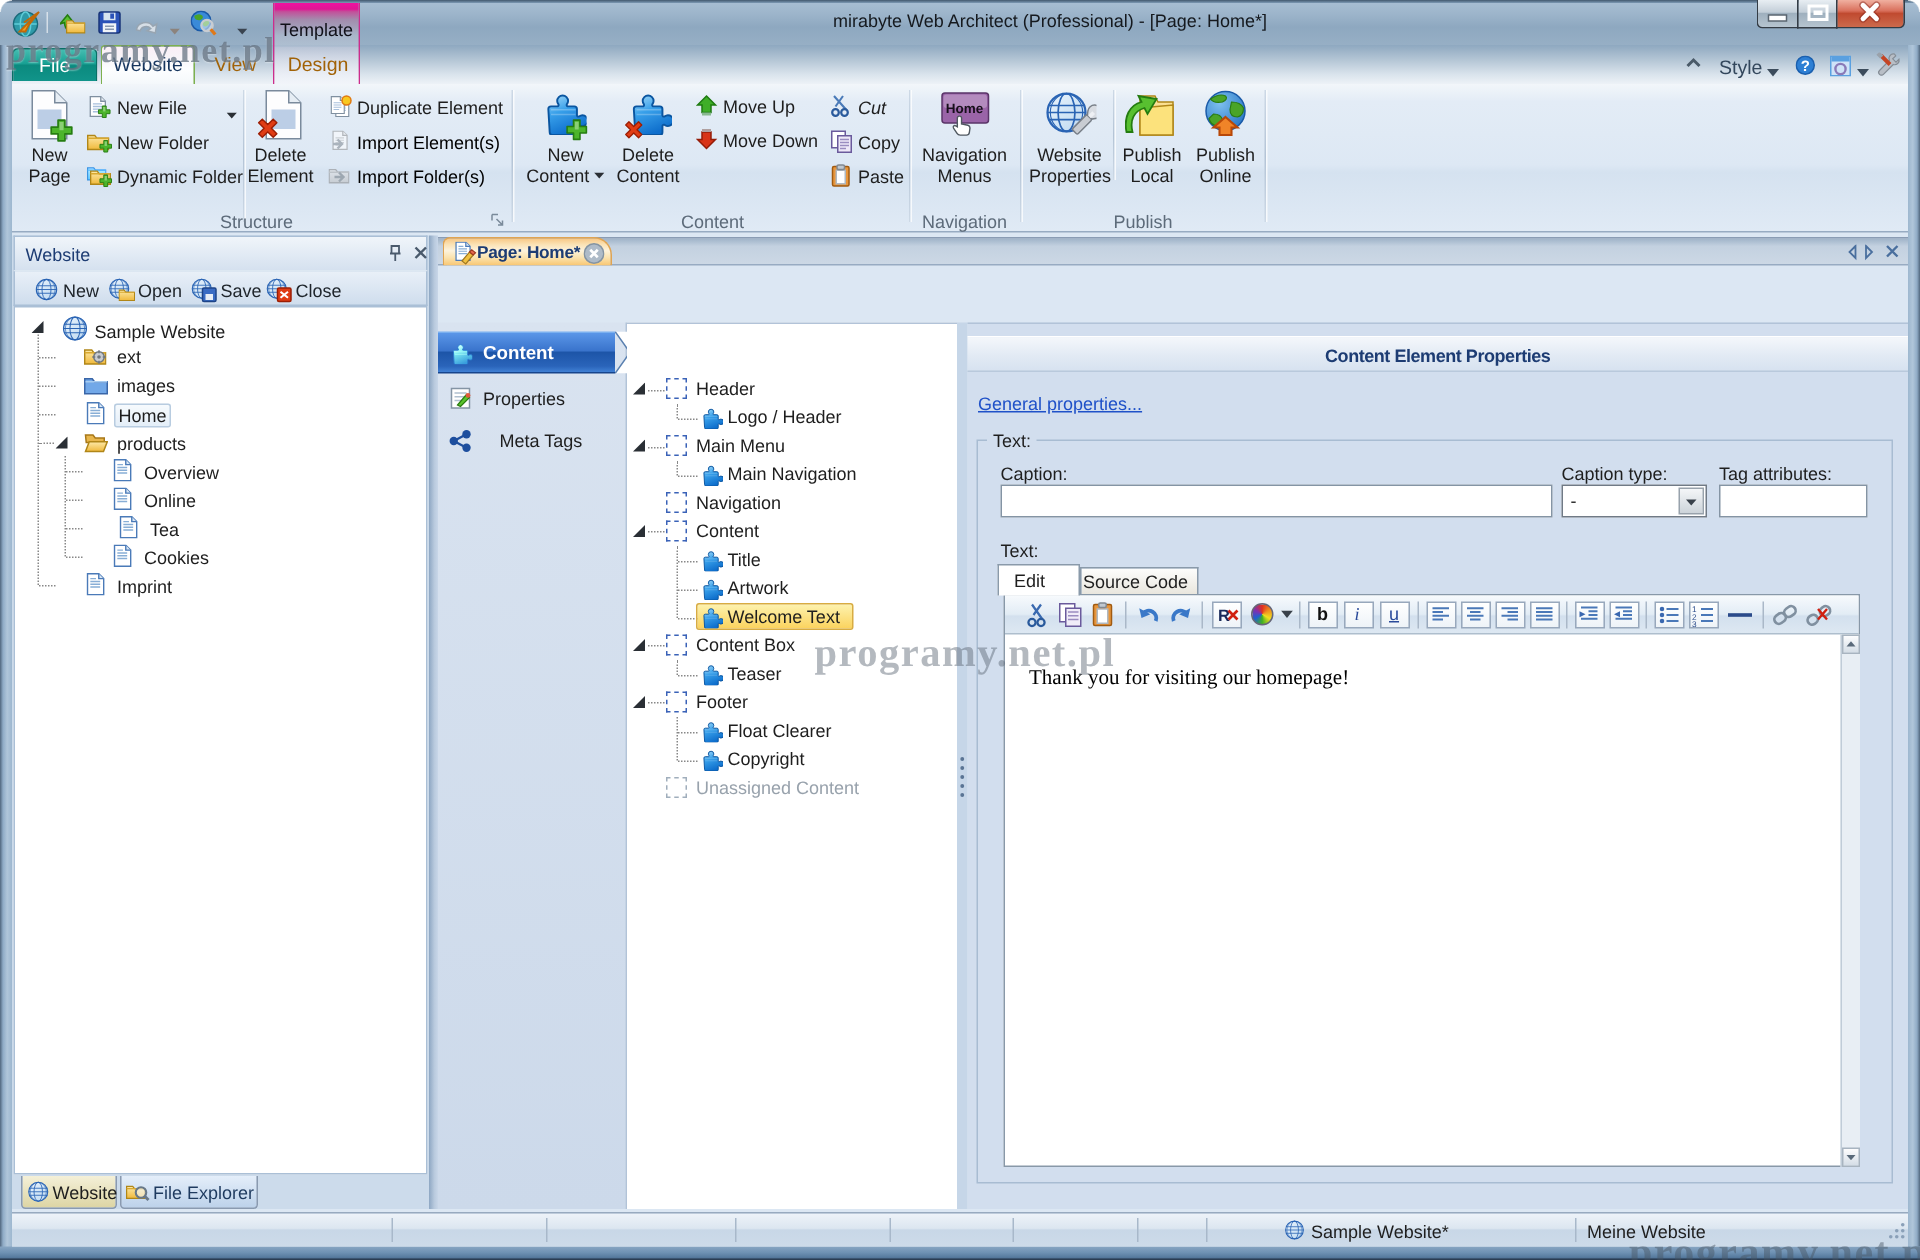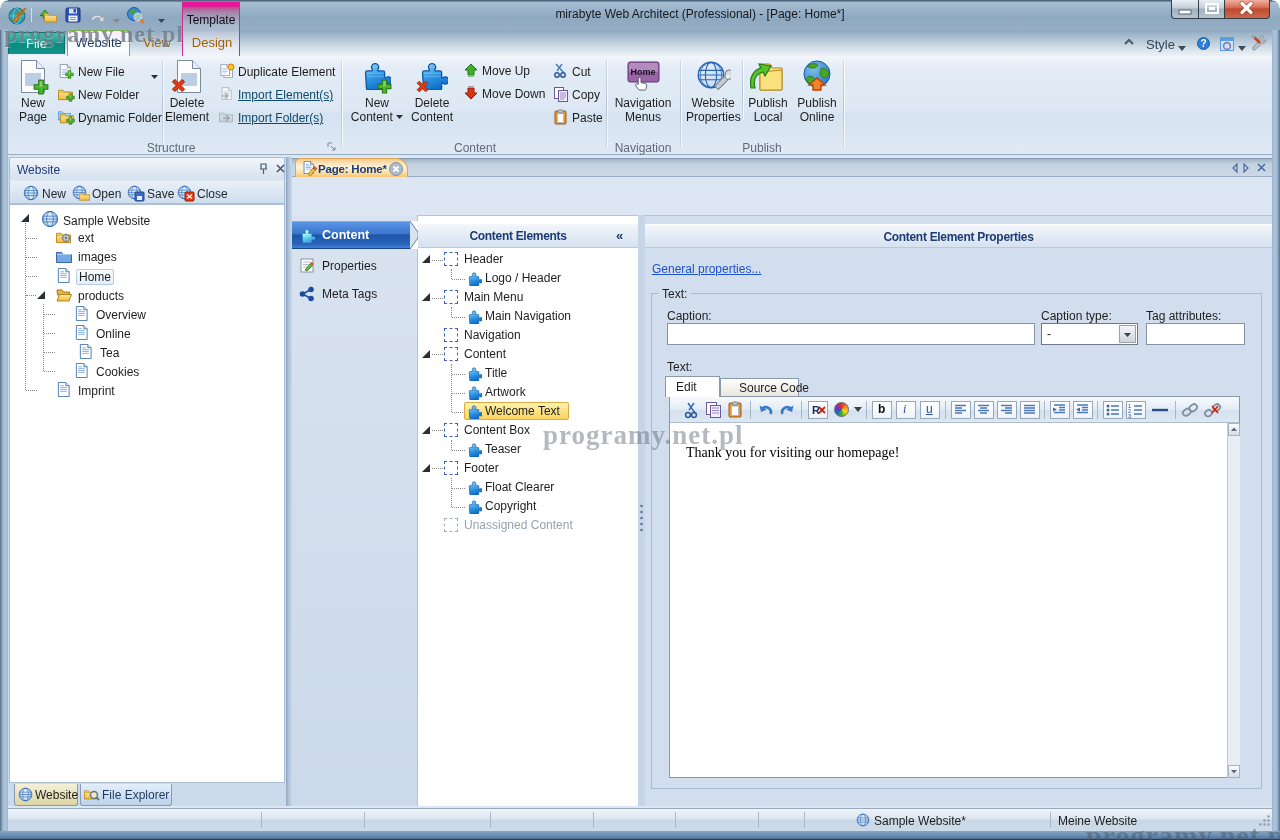--- a/index.html
+++ b/index.html
@@ -49,21 +49,21 @@
 
 .rctl { color:#33475c; }
 
 .rgroup-label { position:absolute; top:141px; height:13px; color:#5d6b7a; text-align:center; font-size:12px; }
 .rdiv { position:absolute; top:60px; height:88px; width:1px; background:linear-gradient(180deg,#cdd9e6,#b4c4d6 50%,#cdd9e6); }
 .rdiv::after { content:""; position:absolute; left:1px; top:0; width:1px; height:100%; background:rgba(255,255,255,0.75); }
 .bigbtn { position:absolute; top:60px; width:46px; height:74px; text-align:center; color:#1e1e1e; }
 .bigbtn .lbl { position:absolute; top:37px; width:100%; line-height:13.5px; }
 .smallrow { position:absolute; height:16px; line-height:16px; white-space:nowrap; }
 .smallrow svg, .smallrow .ic { vertical-align:-3px; margin-right:3px; }
-.gray { color:#0c4a6e;text-decoration:underline; }
+.gray { color:#000000; }
 
 .tbtn { position:absolute; top:4px; height:17px; line-height:17px; color:#1e242a; }
 .tbtn .ic { vertical-align:-4px; margin-right:2px; }
 
 .trow { position:absolute; height:19px; line-height:19px; white-space:nowrap; }
 .trow svg { vertical-align:-3px; }
 .tlbl { padding:0 2px; }
 .dsq { position:absolute; width:14px; height:14px; border:1px dashed #3a62b8; background:#fff; }
 .tsep { position:absolute; top:4px; width:1px; height:18px; background:#aab8c8; }
 .tbox { position:absolute; top:4px; height:18px; background:linear-gradient(180deg,#fff,#eef3f8); border:1px solid #98a8bc; line-height:15px; }
@@ -303,21 +303,21 @@
   <div class="lbl">Delete<br>Content</div>
 </div>
 <div class="smallrow" style="left:464px;top:63px;"><svg class="ic" width="15" height="15">
       <path d="M7 1 L13 7 H10 V12 H4 V7 H1 Z" fill="#3fae28" stroke="#1e7a10"></path>
       <rect x="4" y="12" width="6" height="2" fill="#88b890"></rect>
     </svg>Move Up</div>
 <div class="smallrow" style="left:464px;top:86px;"><svg class="ic" width="15" height="15">
       <path d="M7 13 L1 7 H4 V2 H10 V7 H13 Z" fill="#d83418" stroke="#941c08"></path>
       <rect x="4" y="0" width="6" height="2" fill="#b0a0a0"></rect>
     </svg>Move Down</div>
-<div class="smallrow" style="left:553px;top:63px;"><svg class="ic" width="16" height="16">
+<div class="smallrow" style="left:553px;top:63px;font-style:italic;"><svg class="ic" width="16" height="16">
       <path d="M3 1 L11 10 M9 1 L4 8" stroke="#4a7ab8" stroke-width="1.4" fill="none"></path>
       <circle cx="4" cy="12" r="2.2" fill="none" stroke="#2a5a9c" stroke-width="1.5"></circle>
       <circle cx="10" cy="12" r="2.2" fill="none" stroke="#2a5a9c" stroke-width="1.5"></circle>
     </svg>Cut</div>
 <div class="smallrow" style="left:553px;top:86px;"><svg class="ic" width="16" height="16">
       <rect x="1.5" y="1.5" width="9" height="11" fill="#fff" stroke="#6a5a9c"></rect>
       <rect x="5.5" y="4.5" width="9" height="11" fill="#eee8f8" stroke="#6a5a9c"></rect>
       <path d="M7 7 h6 M7 9 h6 M7 11 h6 M7 13 h4" stroke="#9a8cc0"></path>
     </svg>Copy</div>
 <div class="smallrow" style="left:553px;top:109px;"><svg class="ic" width="16" height="16">
@@ -509,27 +509,23 @@
         <path d="M5 12 L11 5 L13 7 L7 13 Z" fill="#5ac42c" stroke="#2a7c10" stroke-width="0.8"></path>
         <circle cx="12" cy="5.6" r="1.6" fill="#e05a3c"></circle>
       </svg>
     <span class="abs" style="left:30px;top:44px;">Properties</span>
     <svg class="abs" style="left:7px;top:71px;" width="16" height="16">
         <circle cx="3.5" cy="8" r="2.8" fill="#1d4e9e"></circle>
         <circle cx="12" cy="3.5" r="2.8" fill="#1d4e9e"></circle>
         <circle cx="12" cy="12.5" r="2.8" fill="#1d4e9e"></circle>
         <path d="M3.5 8 L12 3.5 M3.5 8 L12 12.5" stroke="#1d4e9e" stroke-width="1.6"></path>
       </svg>
-    <span class="abs" style="left:30px;top:72px;">Meta Tags</span>
+    <span class="abs" style="left:41px;top:72px;">Meta Tags</span>
   </div>
   <div class="abs" id="elems" style="left:126px;top:57px;width:220px;height:591px;background:#fff;border-top:1px solid #b2c3d8;">
-    <div class="abs" style="left:0;top:8px;width:220px;height:24px;background:linear-gradient(180deg,#f4f7fb 0%,#e2eaf4 55%,#d7e2f0 100%);border-bottom:1px solid #b9c9dc;">
-      <span class="abs bold navy" style="left:0;top:5px;width:200px;text-align:center;letter-spacing:-0.3px;">Content Elements</span>
-      <span class="abs bold navy" style="left:198px;top:4px;font-size:13px;">«</span>
-    </div>
     <div class="abs" style="left:33px;top:53px;width:1px;height:10px;border-left:1px dotted #888;"></div>
     <div class="abs" style="left:33px;top:91px;width:1px;height:10px;border-left:1px dotted #888;"></div>
     <div class="abs" style="left:33px;top:148px;width:1px;height:48px;border-left:1px dotted #888;"></div>
     <div class="abs" style="left:33px;top:224px;width:1px;height:10px;border-left:1px dotted #888;"></div>
     <div class="abs" style="left:33px;top:262px;width:1px;height:29px;border-left:1px dotted #888;"></div>
     <div class="abs" style="left:34px;top:63px;width:13px;height:1px;border-top:1px dotted #888;"></div>
     <div class="abs" style="left:34px;top:101px;width:13px;height:1px;border-top:1px dotted #888;"></div>
     <div class="abs" style="left:34px;top:158px;width:13px;height:1px;border-top:1px dotted #888;"></div>
     <div class="abs" style="left:34px;top:177px;width:13px;height:1px;border-top:1px dotted #888;"></div>
     <div class="abs" style="left:34px;top:196px;width:13px;height:1px;border-top:1px dotted #888;"></div>
@@ -631,21 +627,21 @@
             <path d="M4 7 L11 7 L7.5 11 Z" fill="#39414a"></path>
           </svg></div>
     </div>
     <span class="abs" style="left:501px;top:93px;">Tag attributes:</span>
     <div class="abs" style="left:501px;top:107px;width:99px;height:22px;background:#fff;border:1px solid #8494a4;"></div>
     <span class="abs" style="left:22px;top:144px;">Text:</span>
     <div class="abs" style="left:20px;top:160px;width:55px;height:21px;background:#fff;border:1px solid #8a9aaa;border-bottom:none;z-index:3;">
         <span class="abs" style="left:10px;top:3px;">Edit</span>
       </div>
     <div class="abs" style="left:75px;top:162px;width:79px;height:19px;background:linear-gradient(180deg,#fdfdfc,#e8e5dc);border:1px solid #8a9aaa;border-bottom:none;white-space:nowrap;">
-        <span class="abs" style="left:18px;top:2px;text-align:right;">Source&nbsp;Code</span>
+        <span class="abs" style="left:1px;top:2px;text-align:right;">Source&nbsp;Code</span>
       </div>
     <div class="abs" id="editorframe" style="left:24px;top:180px;width:571px;height:382px;border:1px solid #8898a8;background:#fff;">
       <div class="abs" id="edtoolbar" style="left:0;top:0;width:569px;height:26px;background:linear-gradient(180deg,#f7fafd 0%,#e2ecf5 50%,#d3e0ee 55%,#dde8f2 100%);border-bottom:1px solid #aebecd;">
         <svg class="abs" style="left:13px;top:5px;" width="17" height="17">
             <path d="M5 1 L12 11 M11 1 L6 8" stroke="#3a6ab0" stroke-width="1.5" fill="none"></path>
             <circle cx="5" cy="13" r="2.4" fill="none" stroke="#2a5a9c" stroke-width="1.5"></circle>
             <circle cx="11" cy="13" r="2.4" fill="none" stroke="#2a5a9c" stroke-width="1.5"></circle>
           </svg>
         <svg class="abs" style="left:35px;top:4px;" width="17" height="17">
             <rect x="1.5" y="1.5" width="10" height="12" fill="#fff" stroke="#6a5a9c"></rect>

